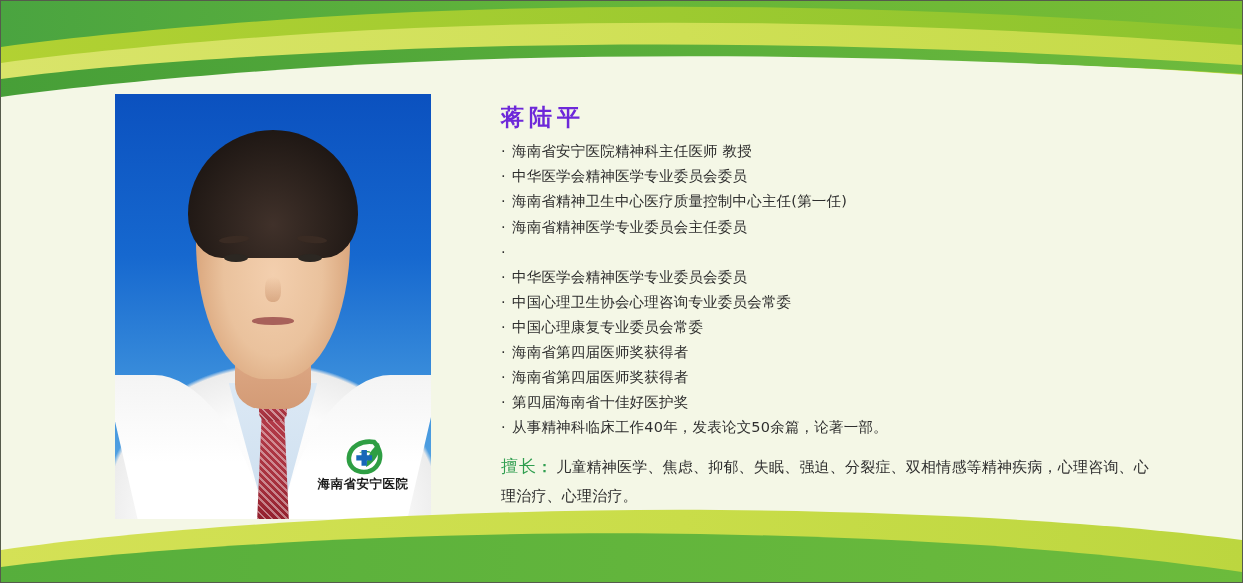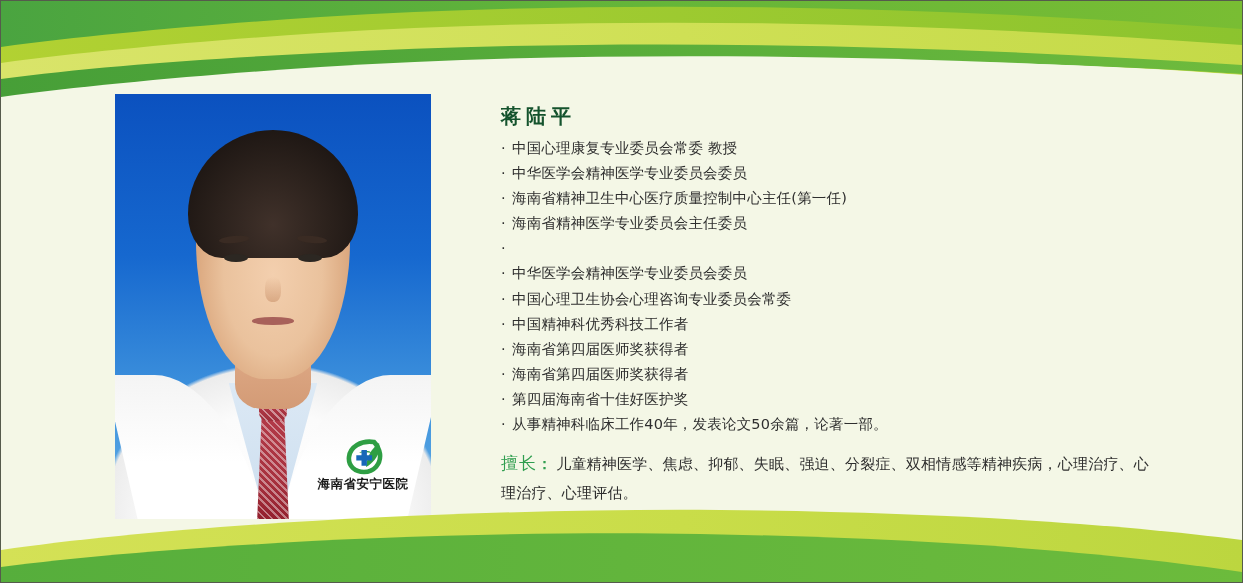--- a/index.html
+++ b/index.html
@@ -205,23 +205,23 @@
   }
 
   
   .info {
     position: absolute;
     left: 500px;
     top: 104px;
     width: 648px;
   }
   .doctor-name {
-    font-size: 20px;
+    font-size: 23px;
     font-weight: bold;
-    color: #14532d;
+    color: #6d28d9;
     letter-spacing: 5px;
     margin: 0 0 14px 0;
     line-height: 1.1;
   }
   .cred-list {
     list-style: none;
     margin: 0;
     padding: 0;
   }
   .cred-list li {
@@ -330,21 +330,21 @@
         <span class="logo-text">海南省安宁医院</span>
       </div>
     </div>
 
     <div class="info">
       <div class="doctor-name">蒋陆平</div>
 
       <ul class="cred-list">
         <li>
             <span class="dot">·</span>
-            <span class="txt">中国心理康复专业委员会常委 教授</span>
+            <span class="txt">海南省安宁医院精神科主任医师 教授</span>
           </li>
         <li>
             <span class="dot">·</span>
             <span class="txt">中华医学会精神医学专业委员会委员</span>
           </li>
         <li>
             <span class="dot">·</span>
             <span class="txt">海南省精神卫生中心医疗质量控制中心主任(第一任)</span>
           </li>
         <li>
@@ -357,42 +357,42 @@
         <li>
             <span class="dot">·</span>
             <span class="txt">中华医学会精神医学专业委员会委员</span>
           </li>
         <li>
             <span class="dot">·</span>
             <span class="txt">中国心理卫生协会心理咨询专业委员会常委</span>
           </li>
         <li>
             <span class="dot">·</span>
-            <span class="txt">中国精神科优秀科技工作者</span>
+            <span class="txt">中国心理康复专业委员会常委</span>
           </li>
         <li>
             <span class="dot">·</span>
             <span class="txt">海南省第四届医师奖获得者</span>
           </li>
         <li>
             <span class="dot">·</span>
             <span class="txt">海南省第四届医师奖获得者</span>
           </li>
         <li>
             <span class="dot">·</span>
             <span class="txt">第四届海南省十佳好医护奖</span>
           </li>
         <li>
             <span class="dot">·</span>
             <span class="txt">从事精神科临床工作40年，发表论文50余篇，论著一部。</span>
           </li>
       </ul>
 
       <div class="specialty">
-        <span class="sp-label">擅长</span><span class="sp-colon">：</span><span>儿童精神医学、焦虑、抑郁、失眠、强迫、分裂症、双相情感等精神疾病，心理治疗、心理治疗、心理评估。</span>
+        <span class="sp-label">擅长</span><span class="sp-colon">：</span><span>儿童精神医学、焦虑、抑郁、失眠、强迫、分裂症、双相情感等精神疾病，心理咨询、心理治疗、心理治疗。</span>
       </div>
     </div>
 
   </div>
 
   <div class="wave-layer wave-bottom">
     <svg viewBox="0 0 1243 110" preserveAspectRatio="none" aria-hidden="true">
       <defs>
         <linearGradient id="gBotLight" x1="0" y1="0" x2="1" y2="0">
           <stop offset="0" stop-color="#d4e156"></stop>

